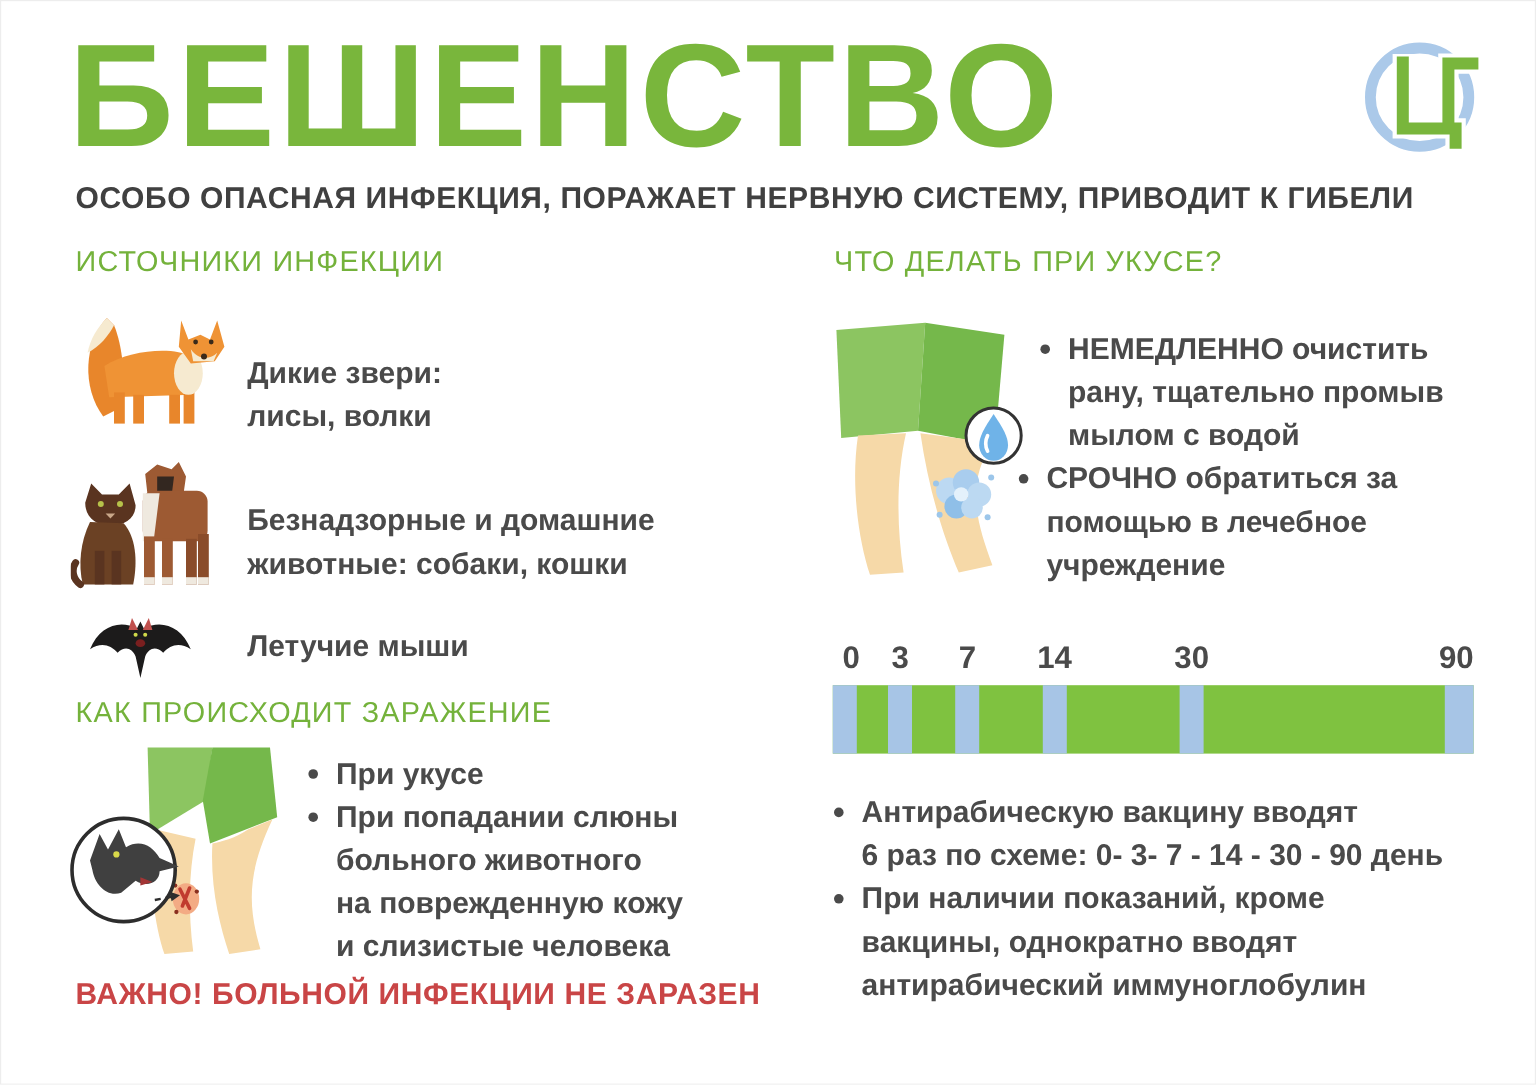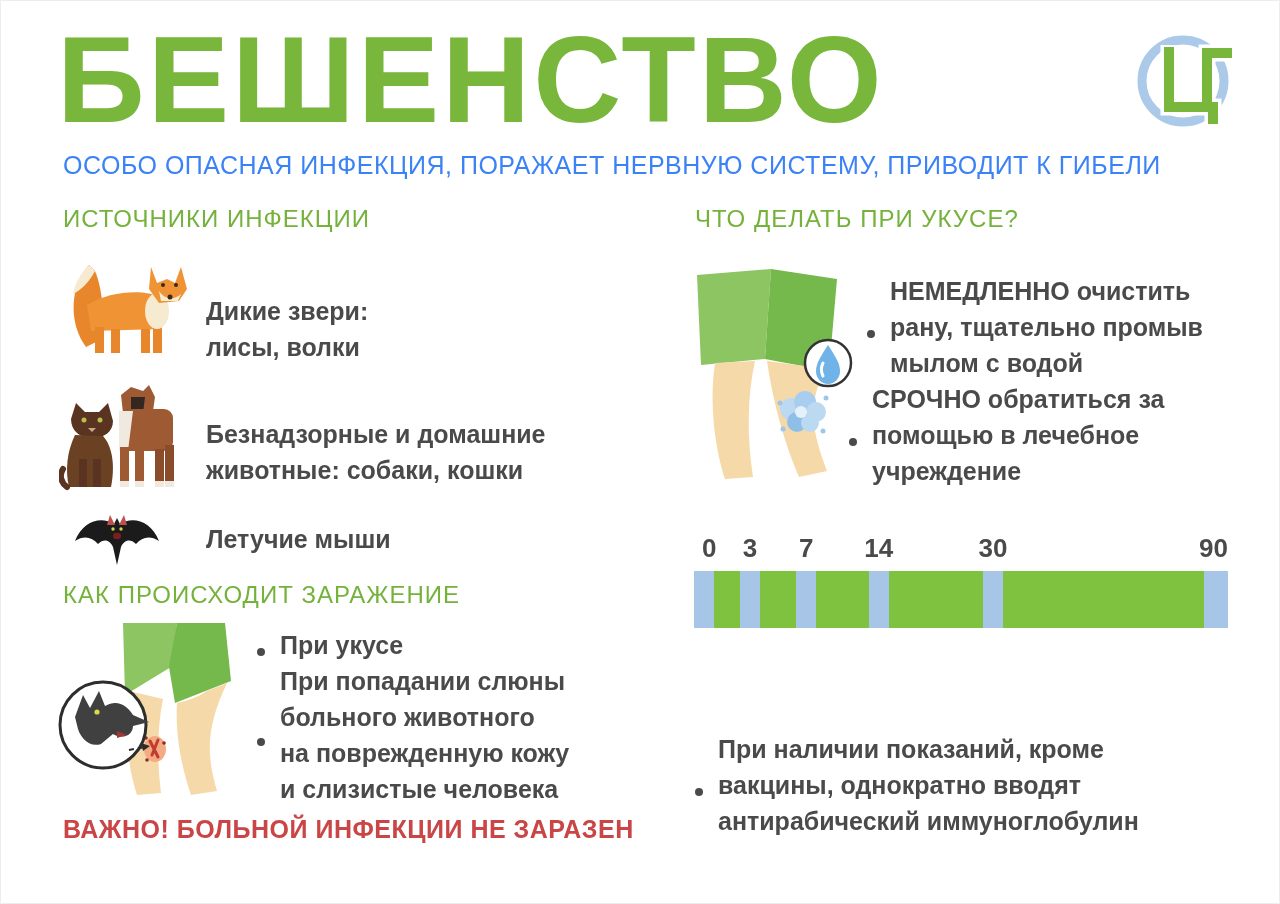--- a/index.html
+++ b/index.html
@@ -7,30 +7,30 @@
     position:relative;width:1280px;height:904px;background:#ffffff;
     font-family:"Liberation Sans",sans-serif;color:#4a4a4a;overflow:hidden;
     border:1px solid #ededed;box-sizing:border-box;
   }
   .abs{position:absolute;}
   .title{
     left:56px;top:18px;font-size:122px;font-weight:bold;line-height:1;
     color:#79b63c;letter-spacing:3px;white-space:nowrap;
   }
   .subtitle{
-    left:62px;top:150px;font-size:25px;font-weight:normal;color:#3b82f6;
+    left:62px;top:150px;font-size:25px;font-weight:bold;color:#404040;
     letter-spacing:0.5px;white-space:nowrap;
   }
   .h{
     font-size:24px;font-weight:normal;color:#74b23b;letter-spacing:1px;white-space:nowrap;
   }
   .body{
     font-size:25px;font-weight:bold;color:#4a4a4a;line-height:36px;white-space:pre-line;
   }
-  .bullet{display:flex;align-items:center;}
+  .bullet{display:flex;align-items:flex-start;}
   .dot{flex:none;width:8px;height:8px;border-radius:50%;background:#4a4a4a;margin:14px 15px 0 0;}
   .warning{
     font-size:25px;font-weight:bold;color:#c94546;letter-spacing:0.5px;white-space:nowrap;
   }
   .tlwrap{left:693px;top:532px;width:534px;height:30px;}
   .tlabel{
     position:absolute;top:0;transform:translateX(-50%);
     font-size:26px;font-weight:bold;color:#4a4a4a;
   }
   .bar{left:693px;top:570px;width:534px;height:57px;background:#7fc240;}
@@ -197,20 +197,25 @@
 
   <div class="abs bar">
     <i class="stripe" style="left:0"></i>
     <i class="stripe" style="left:calc(10.5% - 10px)"></i>
     <i class="stripe" style="left:calc(21% - 10px)"></i>
     <i class="stripe" style="left:calc(34.6% - 10px)"></i>
     <i class="stripe" style="left:calc(56% - 10px)"></i>
     <i class="stripe" style="right:0;width:24px"></i>
   </div>
 
+  <div class="abs bullet" style="left:694px;top:658px;width:540px">
+    <span class="dot"></span>
+    <span class="body">Антирабическую вакцину вводят
+6 раз по схеме: 0- 3- 7 - 14 - 30 - 90 день</span>
+  </div>
   <div class="abs bullet" style="left:694px;top:730px;width:540px">
     <span class="dot"></span>
     <span class="body">При наличии показаний, кроме
 вакцины, однократно вводят
 антирабический иммуноглобулин</span>
   </div>
 
 </div>
 
 </body></html>

